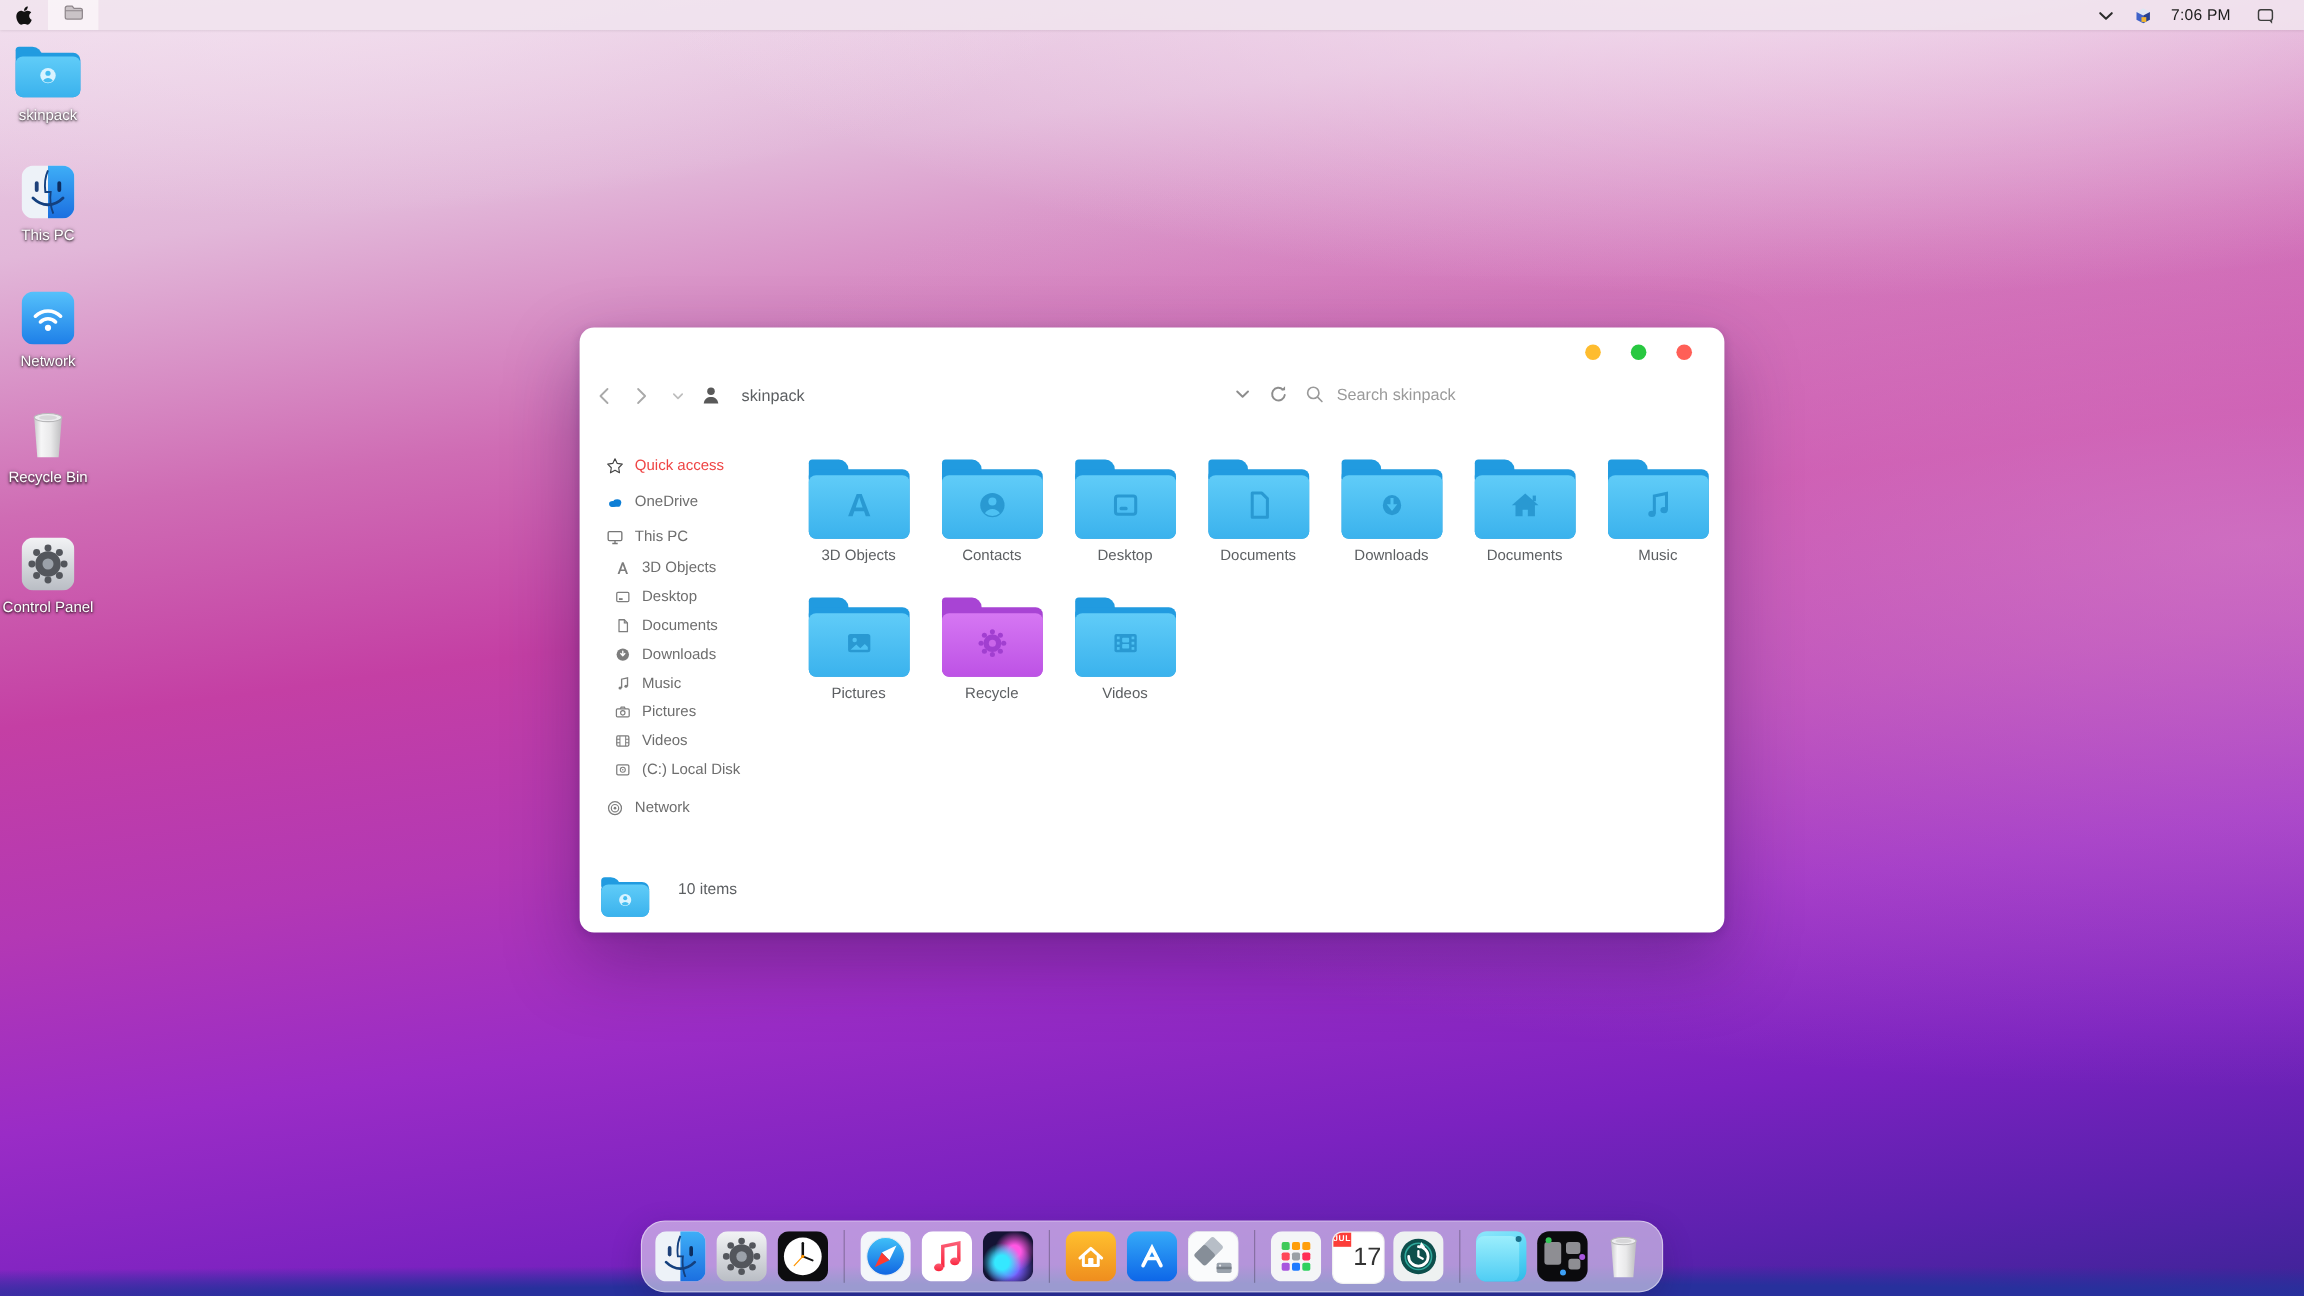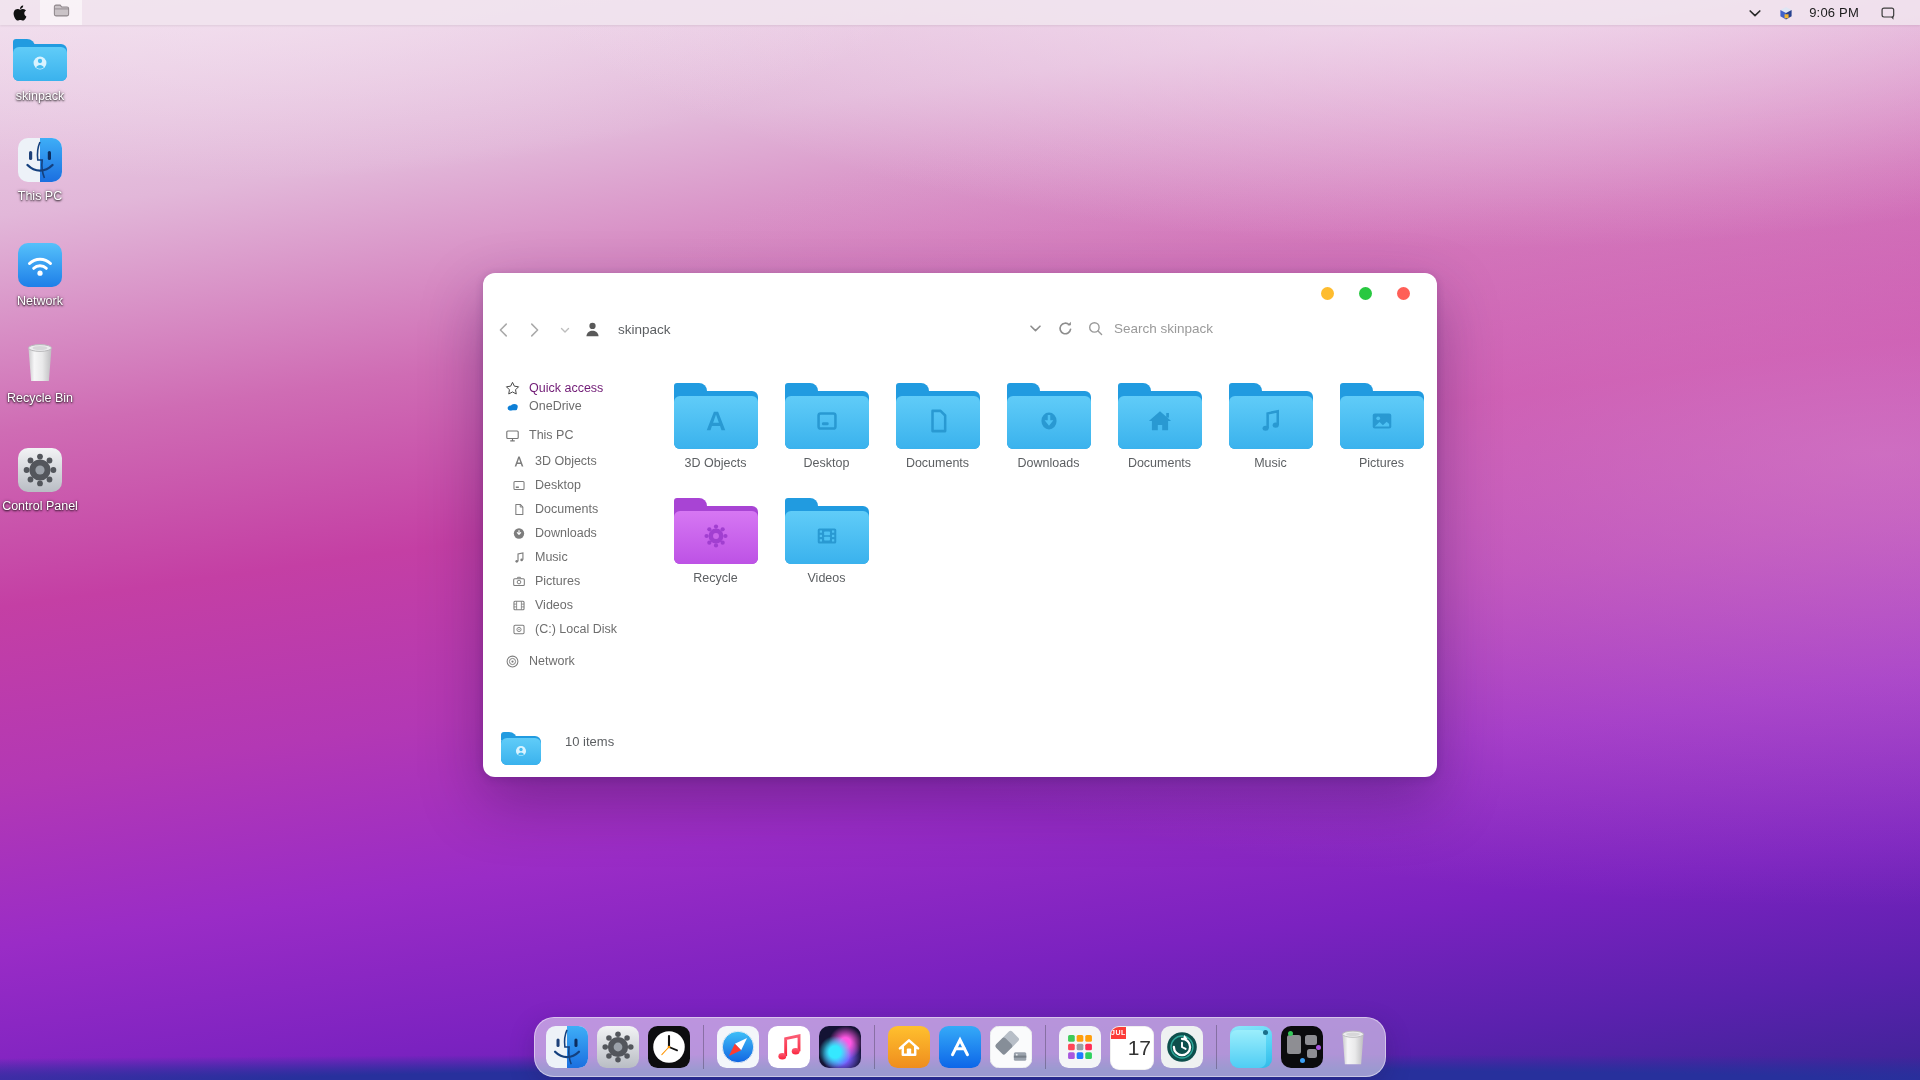--- a/index.html
+++ b/index.html
@@ -55,21 +55,21 @@
   .nav-right .ic16{width:17px;height:17px;display:flex;}
   .nav-right .ic16+.ic16{margin-left:13px;}
   .search-input{border:0;outline:none;margin-left:8px;width:220px;font-size:13.5px;color:#000000;background:transparent;
     font-family:"Liberation Sans",sans-serif;}
   .search-input::placeholder{color:#9a9a9a;}
   
   .sidebar{position:absolute;left:22px;top:106px;width:152px;font-size:12.5px;color:#6e6e6e;}
   .sb-item{display:flex;align-items:center;gap:9px;height:18px;cursor:pointer;}
   .sb-item .sbi{width:15px;height:15px;flex:0 0 15px;display:flex;}
   .sb-item .sbi svg{width:100%;height:100%;}
-  .sb-qa{color:#701a75;}
+  .sb-qa{color:#ef4444;margin-bottom:12px;}
   .sb-od{margin-bottom:11px;}
   .sb-pc{margin-bottom:5px;}
   .sb-children{padding-left:7px;}
   .sb-children .sb-item{height:24px;}
   .sb-children .sbi{width:14px;flex-basis:14px;}
   .sb-net{margin-top:11px;}
   
   .foldergrid{position:absolute;left:177px;top:110px;width:777px;display:grid;
     grid-template-columns:repeat(7,1fr);row-gap:28px;}
   .fitem{display:flex;flex-direction:column;align-items:center;cursor:pointer;}
@@ -134,21 +134,21 @@
           </svg>
         </span>
       <span class="mb-ic">
           <svg viewBox="0 0 20 20">
             <path d="M3 6.2 10 2.4l7 3.8-7 3.8z" fill="#dfe6f4"></path>
             <path d="M3 6.2v8l7 3.8V10z" fill="#3f62c9"></path>
             <path d="M17 6.2v8l-7 3.8V10z" fill="#27418f"></path>
             <rect x="8.2" y="11.6" width="5" height="5" fill="#f2b632"></rect>
           </svg>
         </span>
-      <span class="mb-time">9:06 PM</span>
+      <span class="mb-time">7:06 PM</span>
       <span class="mb-ic" style="margin-left:6px;">
           <svg viewBox="0 0 20 20">
             <rect x="2.6" y="4" width="14.5" height="11" rx="2.4" fill="none" stroke="#3d3d3d" stroke-width="1.5"></rect>
             <path d="M13.8 15l3 3.4V15z" fill="#3d3d3d"></path>
           </svg>
         </span>
     </div>
   </header>
 
   <div id="desktop-icons">
@@ -443,20 +443,35 @@
           </span>
           <span class="flabel">3D Objects</span>
         </div>
         <div class="fitem">
           <span class="folder blue">
             <i class="tab"></i>
             <i class="back"></i>
             <i class="front"></i>
             <span class="glyph">
               <svg viewBox="0 0 36 36">
+                <circle cx="18" cy="18" r="12" fill="var(--gl)"></circle>
+                <circle cx="18" cy="14.3" r="4" fill="var(--ff)"></circle>
+                <path d="M10.6 26a8.6 8.6 0 0 1 14.8 0 12 12 0 0 1-14.8 0z" fill="var(--ff)"></path>
+              </svg>
+            </span>
+          </span>
+          <span class="flabel">Contacts</span>
+        </div>
+        <div class="fitem">
+          <span class="folder blue">
+            <i class="tab"></i>
+            <i class="back"></i>
+            <i class="front"></i>
+            <span class="glyph">
+              <svg viewBox="0 0 36 36">
                 <rect x="8" y="9" width="20" height="18" rx="2.5" fill="none" stroke="var(--gl)" stroke-width="3"></rect>
                 <rect x="12" y="19.5" width="8" height="3.6" rx="1.6" fill="var(--gl)"></rect>
               </svg>
             </span>
           </span>
           <span class="flabel">Desktop</span>
         </div>
         <div class="fitem">
           <span class="folder blue">
             <i class="tab"></i>

